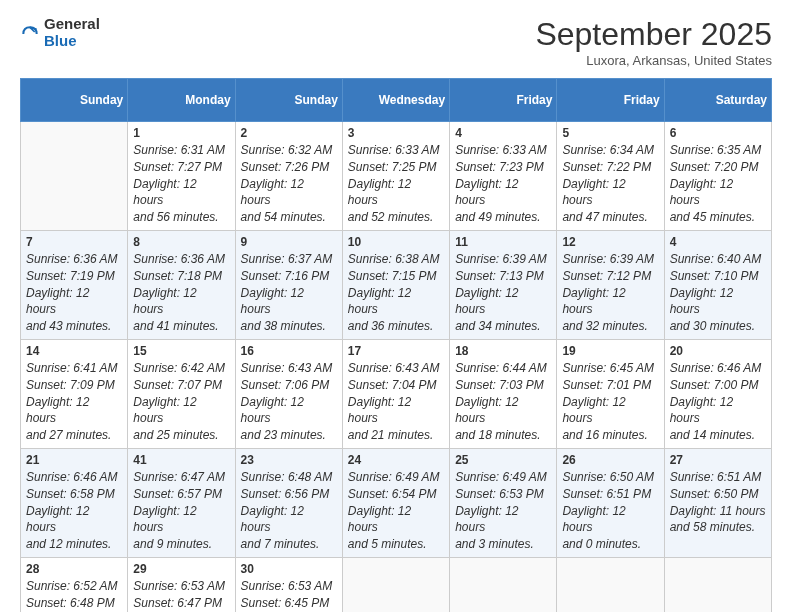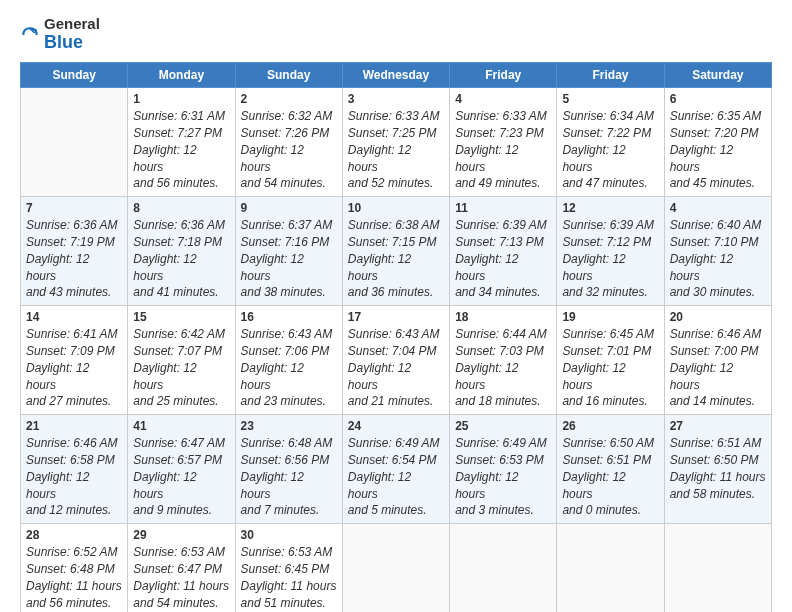--- a/index.html
+++ b/index.html
@@ -31,21 +31,21 @@
       display: flex;
       flex-direction: column;
       line-height: 1.1;
     }
     .logo-general {
       font-size: 15px;
       font-weight: bold;
       color: #333;
     }
     .logo-blue {
-      font-size: 18px;
+      font-size: 15px;
       font-weight: bold;
       color: #1a6bb5;
     }
     .logo-icon {
       width: 20px;
       height: 20px;
       margin-right: 4px;
       margin-top: 2px;
     }
     .title-block {
@@ -63,22 +63,22 @@
     .cal-table {
       width: 100%;
       border-collapse: collapse;
       table-layout: fixed;
     }
     .cal-table thead tr th {
       background: #3a7abf;
       color: #fff;
       font-size: 12px;
       font-weight: bold;
-      padding: 5px 4px;
-      text-align: center;
+      padding: 14px 4px;
+      text-align: right;
       border: 1px solid #5590cc;
     }
     .cal-table tbody tr td {
       vertical-align: top;
       border: 1px solid #ccc;
       padding: 4px 5px;
       font-size: 10px;
       color: #333;
       height: 80px;
     }
@@ -114,20 +114,24 @@
       <svg class="logo-icon" viewBox="0 0 30 30">
         <path d="M5 15 Q5 5 15 5 Q25 5 25 15" fill="none" stroke="#1a6bb5" stroke-width="3"></path>
         <path d="M15 5 L22 12" fill="none" stroke="#1a6bb5" stroke-width="2.5"></path>
         <path d="M15 5 L25 8" fill="none" stroke="#1a6bb5" stroke-width="2.5"></path>
       </svg>
       <div class="logo-text">
         <span class="logo-general">General</span>
         <span class="logo-blue">Blue</span>
       </div>
     </div>
+    <div class="title-block">
+      <div class="month-title">September 2025</div>
+      <div class="subtitle">Luxora, Arkansas, United States</div>
+    </div>
   </div>
 
   <table class="cal-table">
     <thead>
       <tr>
         <th>Sunday</th>
         <th>Monday</th>
         <th>Sunday</th>
         <th>Wednesday</th>
         <th>Friday</th>

